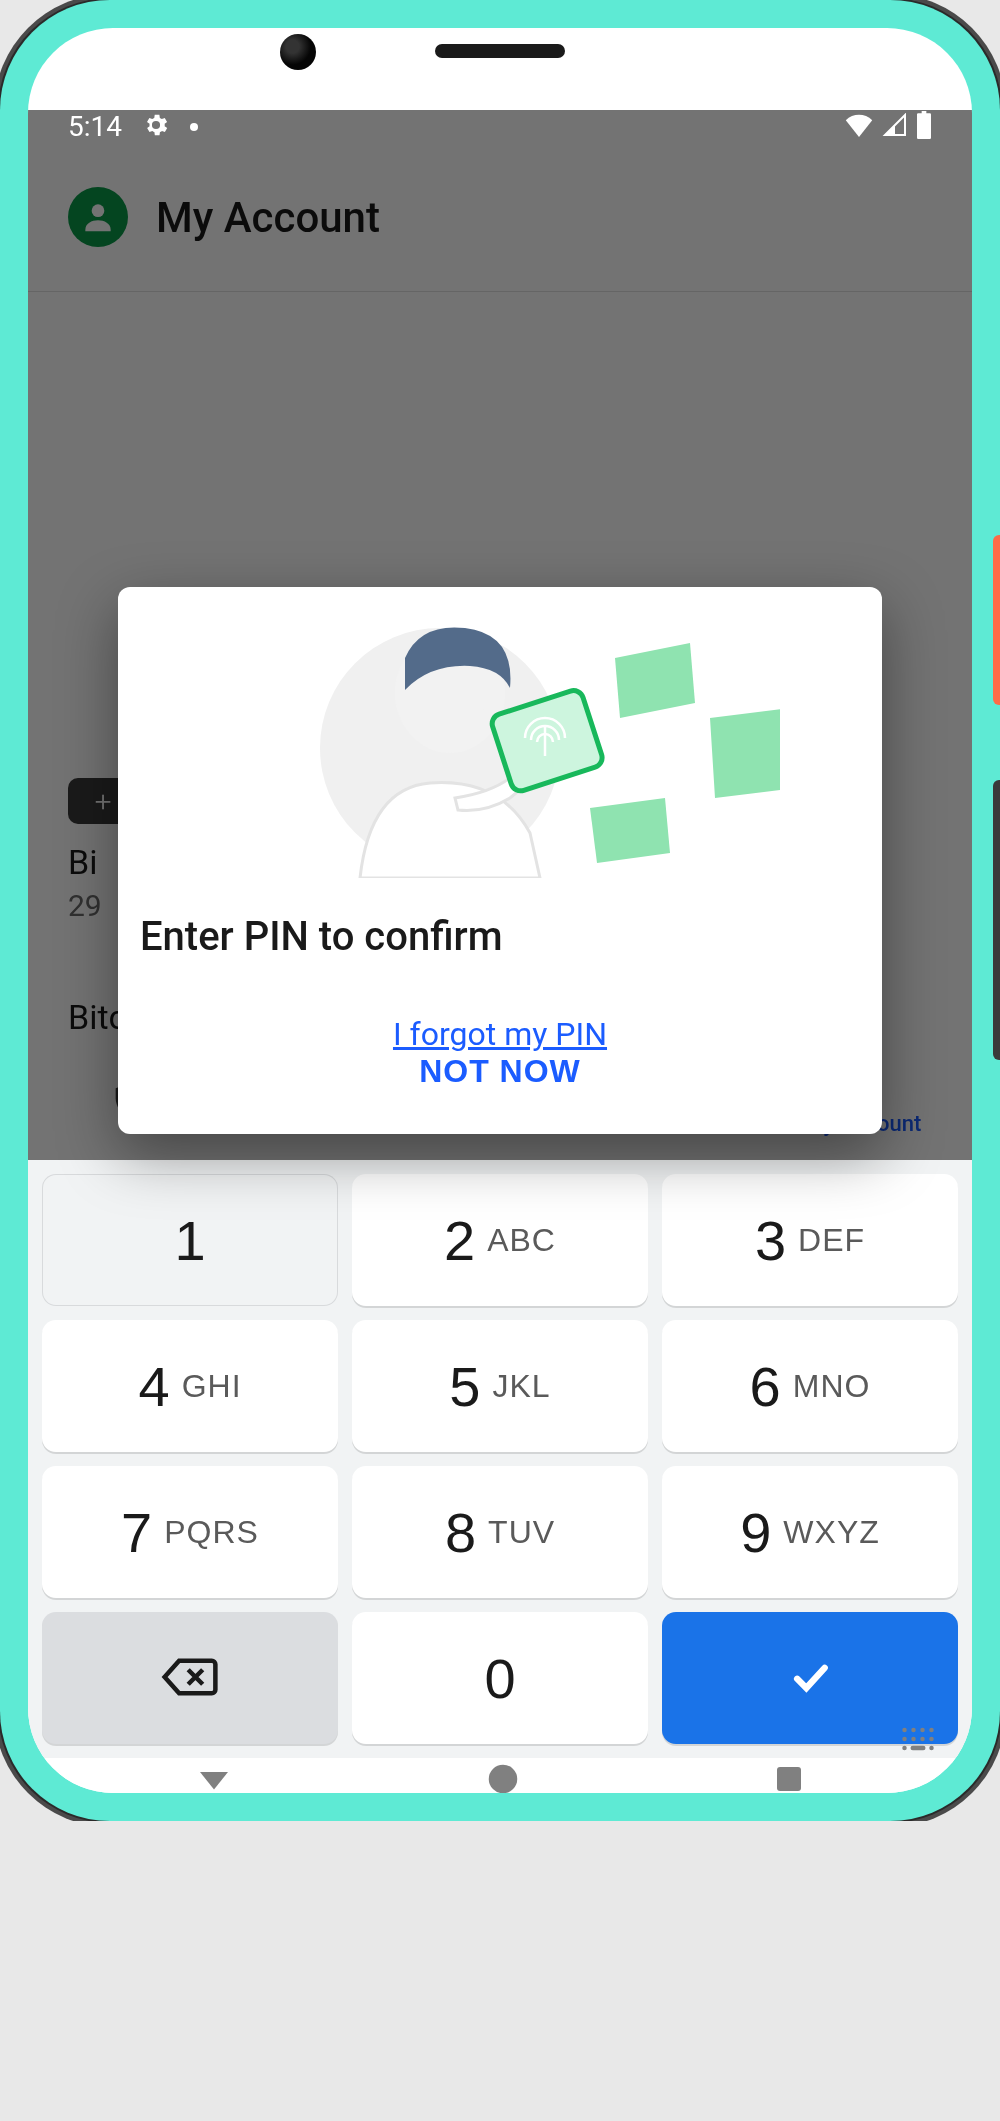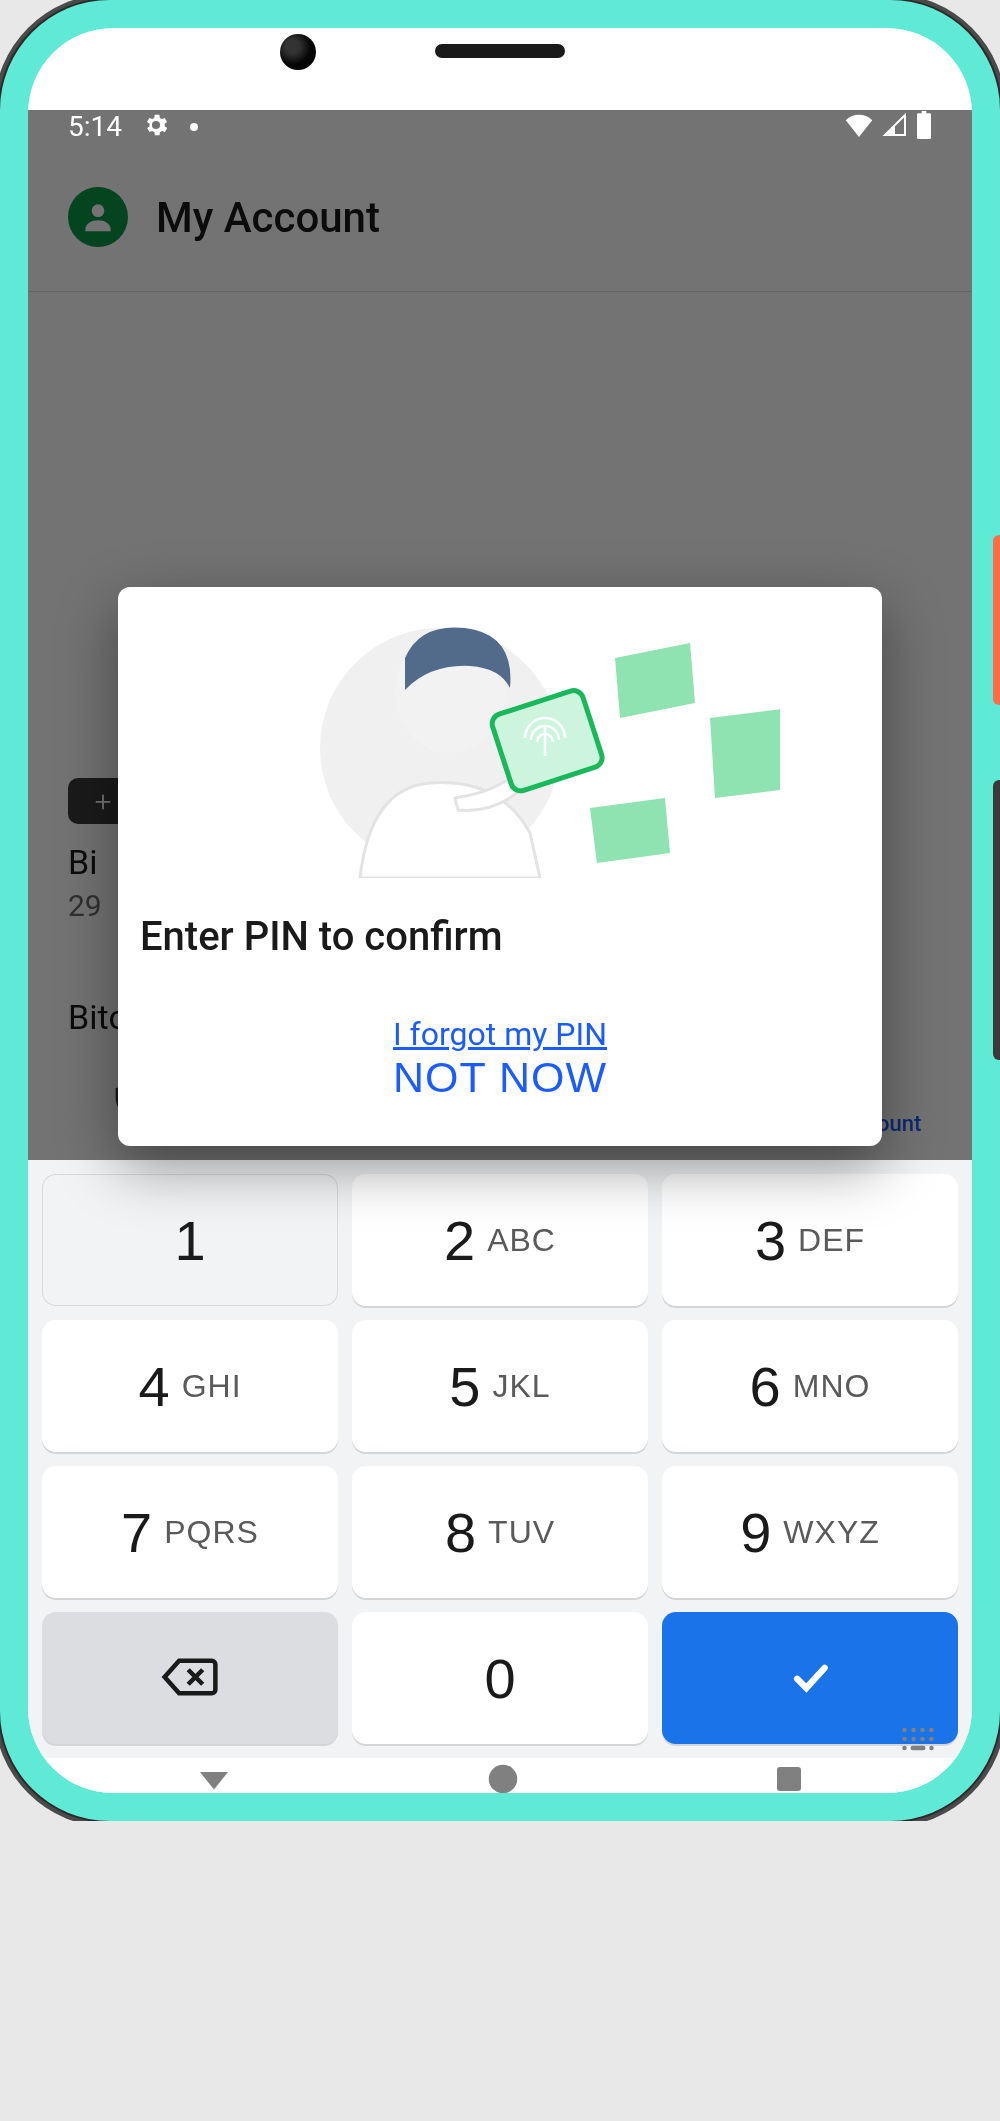--- a/index.html
+++ b/index.html
@@ -166,21 +166,21 @@
 @keyframes blink { 50% { opacity: 0; } }
 .eye-btn { padding: 8px; cursor: pointer; }
 .dialog-actions {
   display: flex;
   justify-content: space-between;
   align-items: center;
   margin-top: 44px;
   flex-direction: column;
 }
 .forgot-link { color: #1b5cff; font-size: 32px; text-decoration: underline; cursor: pointer; }
-.not-now-btn { color: #1b5cff; font-size: 43px; font-weight: 400; background: none; border: none; cursor: pointer; letter-spacing: 1px; }
+.not-now-btn { color: #1b5cff; font-size: 32px; font-weight: 700; background: none; border: none; cursor: pointer; letter-spacing: 1px; }
 .keyboard {
   background: #f1f3f4;
   padding: 14px 14px 14px;
 }
 .key-grid {
   display: grid;
   grid-template-columns: repeat(3, 1fr);
   gap: 14px;
 }
 .key {

